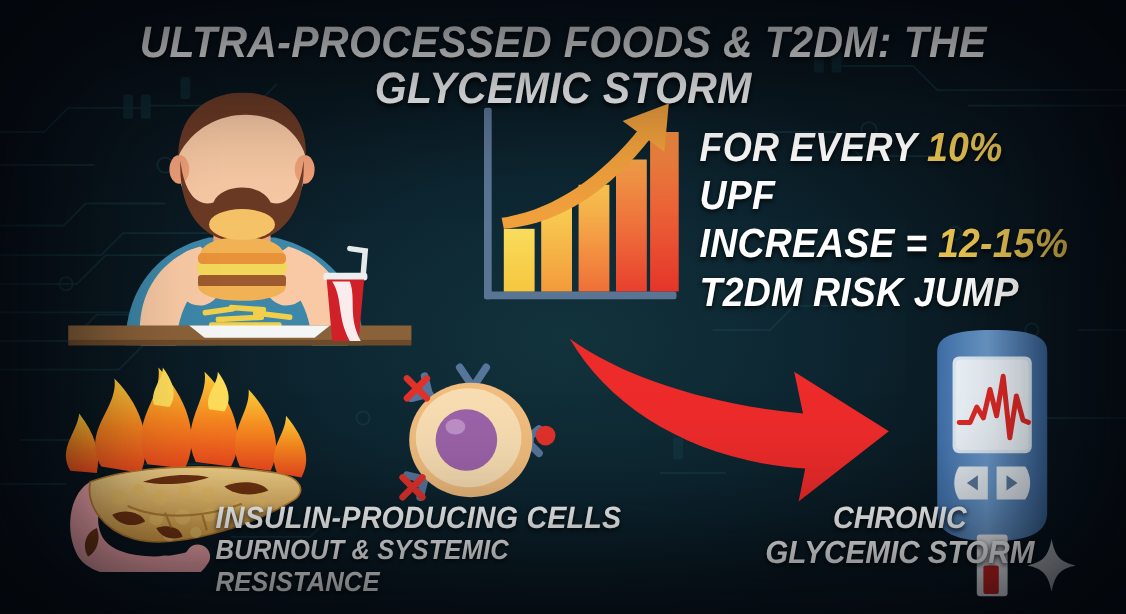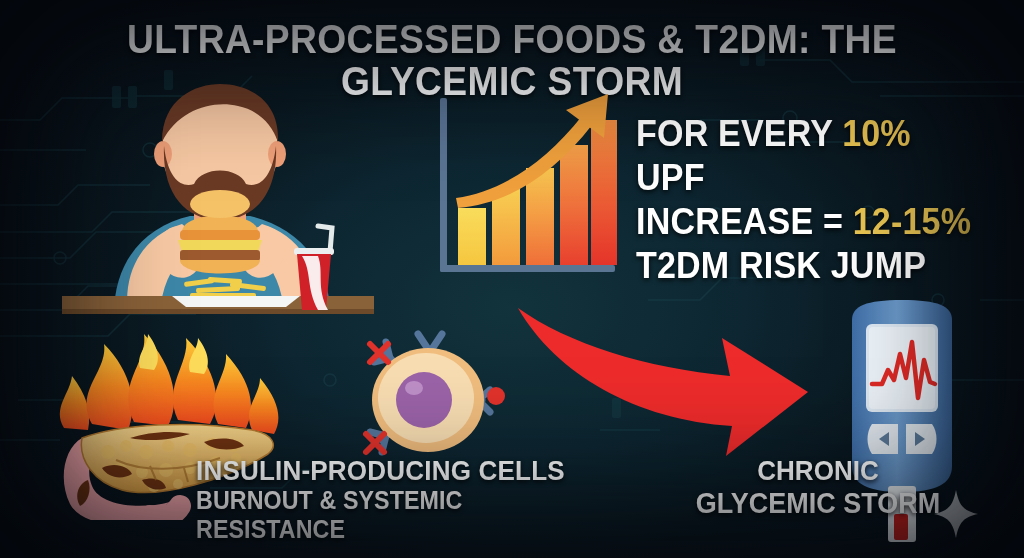--- a/index.html
+++ b/index.html
@@ -2,20 +2,21 @@
 <html><head>
 <meta charset="utf-8">
 <style>
   html,body{margin:0;padding:0;background:#000;}
   #stage{
     position:relative;width:1024px;height:558px;overflow:hidden;
     font-family:"Liberation Sans", sans-serif;
     background:
       radial-gradient(ellipse 60% 70% at 50% 55%, #12333c 0%, #0d2631 38%, #0a1820 65%, #070e15 100%),
       linear-gradient(180deg,#080d14 0%,#0b1b24 35%,#0a1a23 70%,#070d13 100%);
+    font-style: italic;
   }
   #stage::after{
     content:"";position:absolute;inset:0;pointer-events:none;
     box-shadow:inset 0 0 130px 45px rgba(3,6,10,.85);
   }
   .circuit{position:absolute;inset:0;opacity:.5;}
 
   
   .title{
     position:absolute;left:0;right:0;top:18px;text-align:center;

